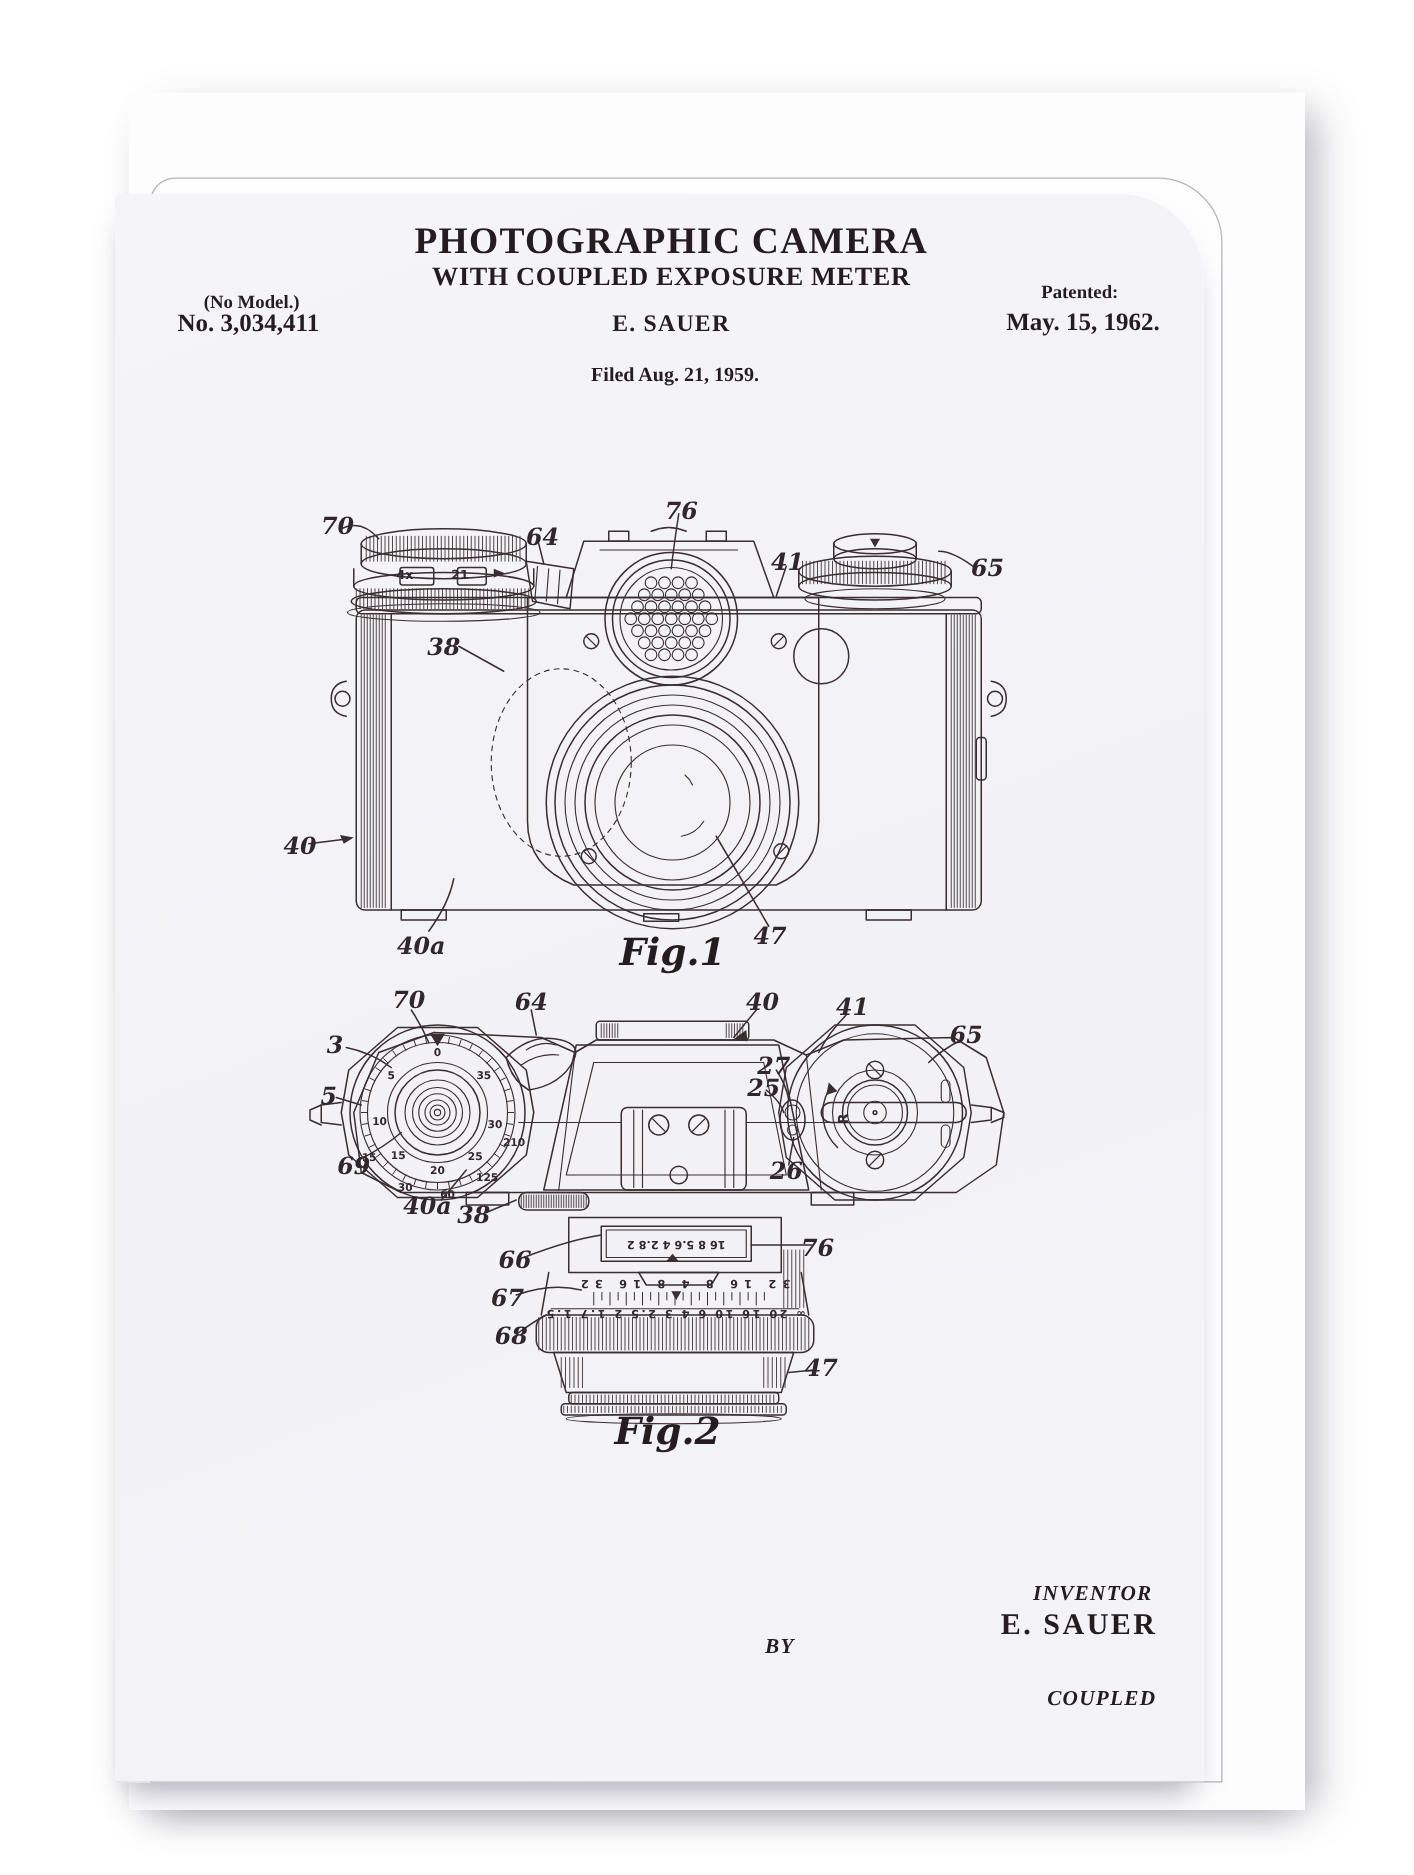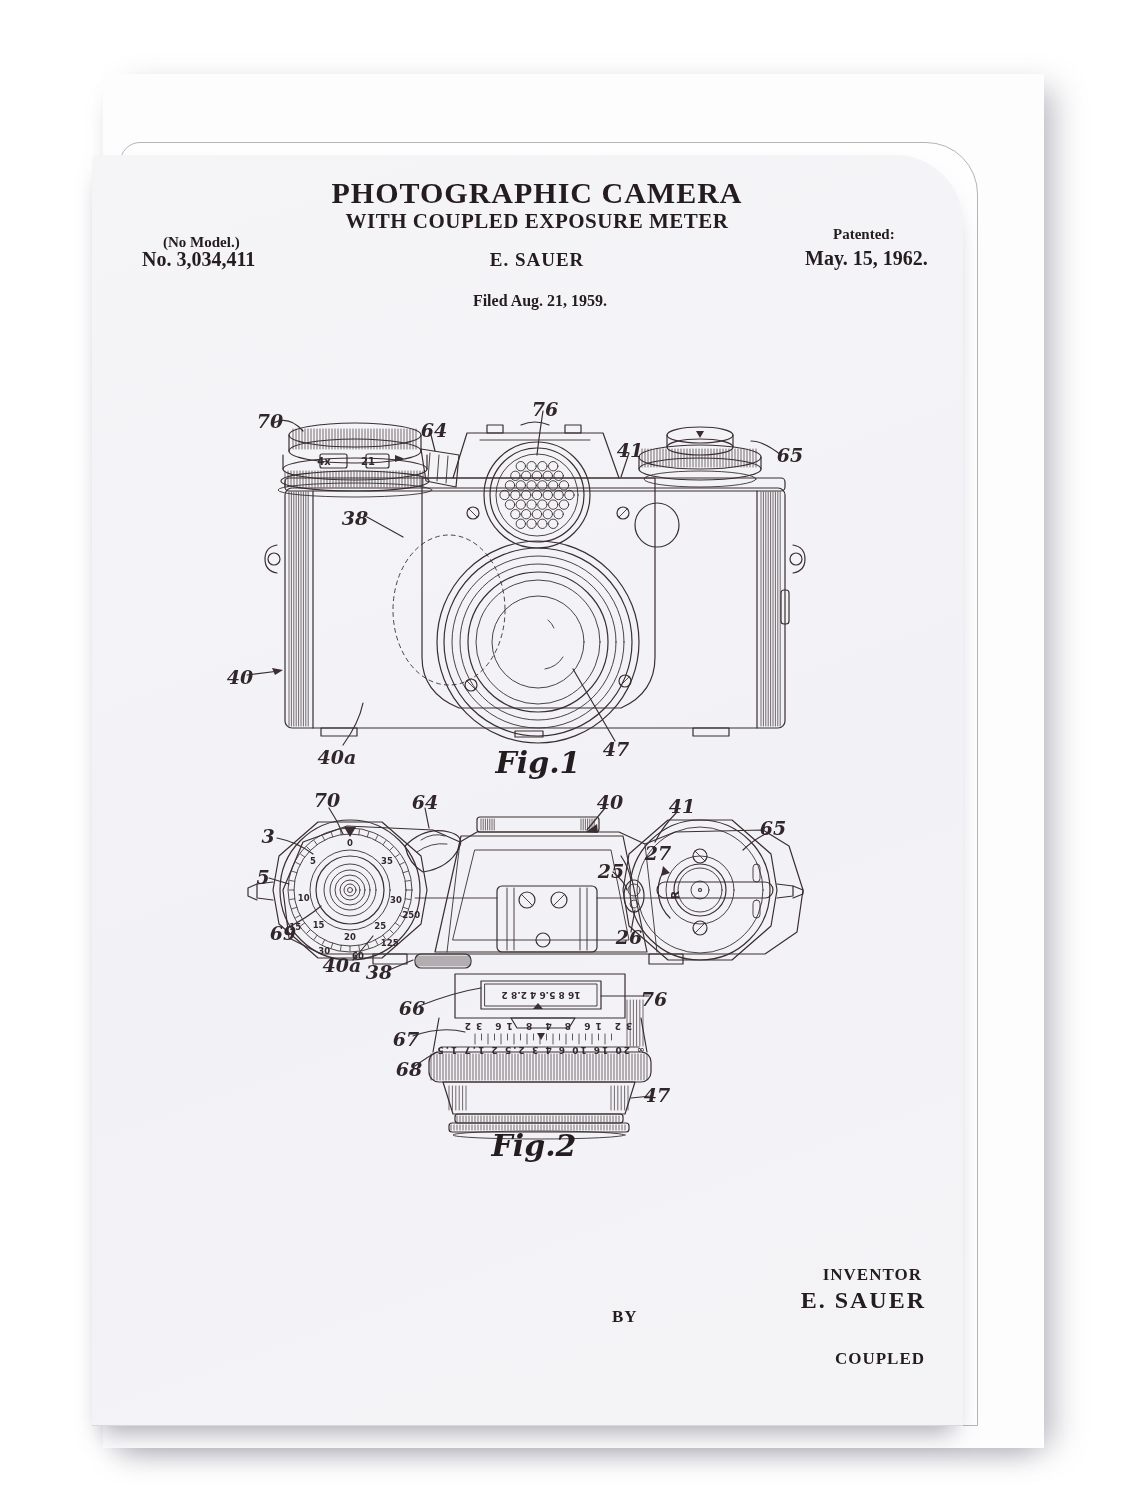--- a/index.html
+++ b/index.html
@@ -16,21 +16,21 @@
             box-shadow:0 16px 24px -10px rgba(100,100,118,.55);}
   .overlay{position:absolute;left:0;top:0;width:1131px;height:1500px;}
   .ptext{position:absolute;white-space:nowrap;color:var(--text);}
   .t-center{transform:translateX(-50%);}
   .title1{font-size:30px;font-weight:bold;letter-spacing:1px;}
   .title2{font-size:21px;font-weight:bold;letter-spacing:.5px;}
   .small{font-size:15px;font-weight:bold;}
   .med{font-size:20px;font-weight:bold;}
   .name{font-size:19px;font-weight:bold;letter-spacing:1px;}
   .filed{font-size:16px;font-weight:bold;}
-  .sig-i{font-size:17px;font-weight:bold;letter-spacing:1px;}
+  .sig-i{font-style:italic;font-size:17px;font-weight:bold;letter-spacing:1px;}
   .sig-name{font-size:24px;font-weight:bold;letter-spacing:2px;}
   .figcap{position:absolute;font-family:"DejaVu Serif",serif;font-style:italic;font-weight:bold;
           font-size:30px;color:var(--text);transform:translateX(-50%);}
   .ref-label{position:absolute;font-family:"DejaVu Serif",serif;font-style:italic;font-weight:bold;
           font-size:19px;color:#31272a;transform:translate(-50%,-50%);white-space:nowrap;}
   .tinytxt{position:absolute;font-family:"DejaVu Sans",sans-serif;font-weight:bold;font-size:9px;
           color:#33282b;transform:translate(-50%,-50%);white-space:nowrap;}
   .flip{transform:translate(-50%,-50%) rotate(180deg);}
   .rot90{transform:translate(-50%,-50%) rotate(-90deg);}
   .dialnum{position:absolute;font-family:"DejaVu Sans",sans-serif;font-weight:bold;font-size:8.5px;
@@ -752,21 +752,21 @@
         <span class="ref-label" style="left: 240px; top: 677px;">40</span>
         <span class="ref-label" style="left: 337px; top: 757px;">40a</span>
         <span class="ref-label" style="left: 616px; top: 749px;">47</span>
         <span class="ref-label" style="left: 327px; top: 800px;">70</span>
         <span class="ref-label" style="left: 425px; top: 802px;">64</span>
         <span class="ref-label" style="left: 610px; top: 802px;">40</span>
         <span class="ref-label" style="left: 682px; top: 806px;">41</span>
         <span class="ref-label" style="left: 268px; top: 836px;">3</span>
         <span class="ref-label" style="left: 773px; top: 828px;">65</span>
         <span class="ref-label" style="left: 263px; top: 877px;">5</span>
-        <span class="ref-label" style="left: 619px; top: 853px; margin-left: 39px;">27</span>
+        <span class="ref-label" style="left: 619px; top: 853px;">27</span>
         <span class="ref-label" style="left: 611px; top: 871px;">25</span>
         <span class="ref-label" style="left: 629px; top: 937px;">26</span>
         <span class="ref-label" style="left: 283px; top: 933px;">69</span>
         <span class="ref-label" style="left: 342px; top: 965px;">40a</span>
         <span class="ref-label" style="left: 379px; top: 972px;">38</span>
         <span class="ref-label" style="left: 412px; top: 1008px;">66</span>
         <span class="ref-label" style="left: 654px; top: 999px;">76</span>
         <span class="ref-label" style="left: 406px; top: 1039px;">67</span>
         <span class="ref-label" style="left: 409px; top: 1069px;">68</span>
         <span class="ref-label" style="left: 657px; top: 1095px;">47</span>
@@ -777,21 +777,21 @@
         <span class="dialnum" style="left: 395.973px; top: 899.772px;">30</span>
         <span class="dialnum" style="left: 380.211px; top: 926.004px;">25</span>
         <span class="dialnum" style="left: 350px; top: 937px;">20</span>
         <span class="dialnum" style="left: 318.551px; top: 924.928px;">15</span>
         <span class="dialnum" style="left: 303.714px; top: 898.161px; text-align: right;">10</span>
         <span class="dialnum" style="left: 312.963px; top: 861.064px;">5</span>
         <span class="dialnum" style="left: 295.284px; top: 926.907px;">15</span>
         <span class="dialnum" style="left: 324.212px; top: 950.753px;">30</span>
         <span class="dialnum" style="left: 358.043px; top: 955.508px;">60</span>
         <span class="dialnum" style="left: 389.72px; top: 942.71px;">125</span>
-        <span class="dialnum" style="left: 411.194px; top: 914.724px;">250</span>
+        <span class="dialnum" style="left: 411.194px; top: 914.724px;">210</span>
       </div>
 
     <span class="ptext sig-i" style="right:209px;top:1265px">INVENTOR</span>
     <span class="ptext sig-name" style="right:205px;top:1287px">E. SAUER</span>
     <span class="ptext sig-i" style="left:612px;top:1307px">BY</span>
     <span class="ptext sig-i" style="right:206px;top:1349px">COUPLED</span>
   </div>
 </div>
 
 </body></html>

